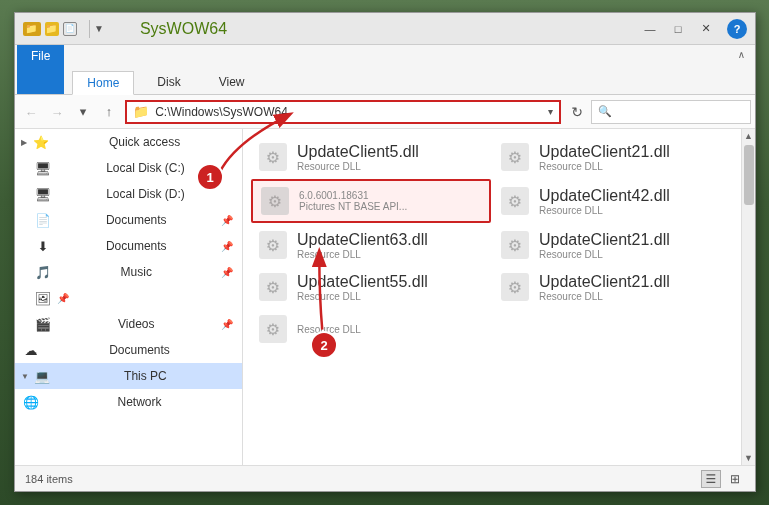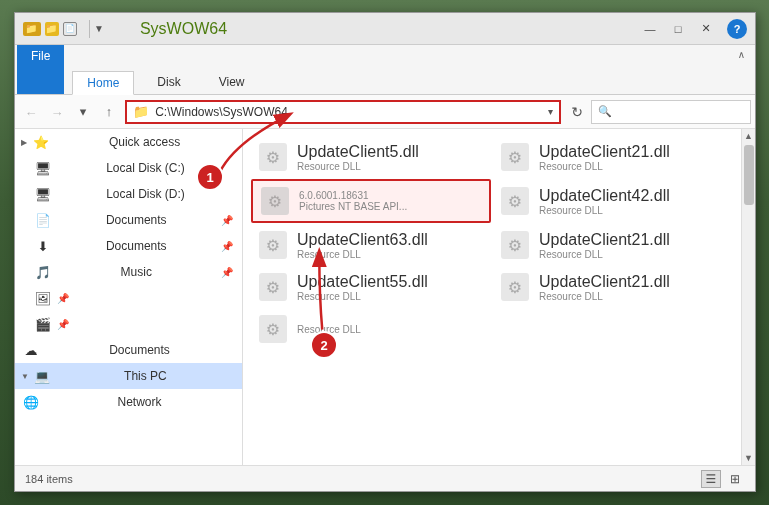--- a/index.html
+++ b/index.html
@@ -502,20 +502,21 @@
         <span class="nav-item-icon">🎵</span>
         <span class="nav-item-label">Music</span>
         <span class="nav-pin">📌</span>
       </div>
       <div class="nav-item" style="padding-left:20px;">
         <span class="nav-item-icon">🖼</span>
         <span class="nav-pin">📌</span>
       </div>
       <div class="nav-item" style="padding-left:20px;">
         <span class="nav-item-icon">🎬</span>
+        <span class="nav-item-label">Videos</span>
         <span class="nav-pin">📌</span>
       </div>
       <div class="nav-item">
         <span class="nav-item-icon">☁</span>
         <span class="nav-item-label">Documents</span>
       </div>
       <div class="nav-item selected">
         <span class="nav-expand">▼</span>
         <span class="nav-item-icon">💻</span>
         <span class="nav-item-label">This PC</span>

